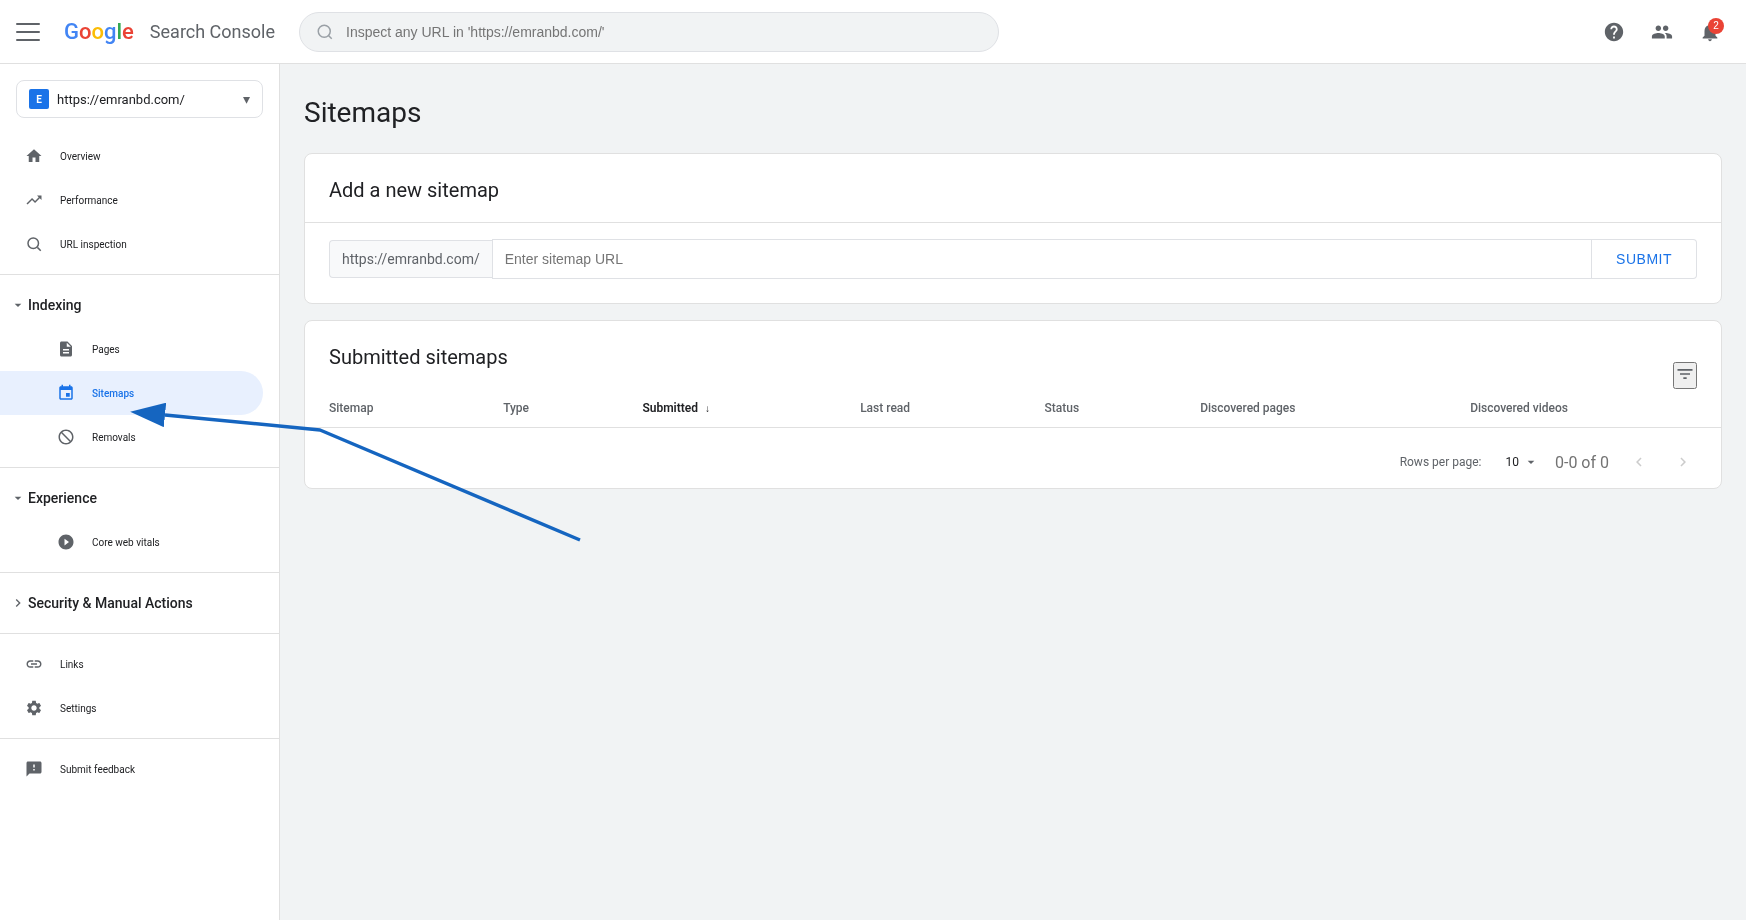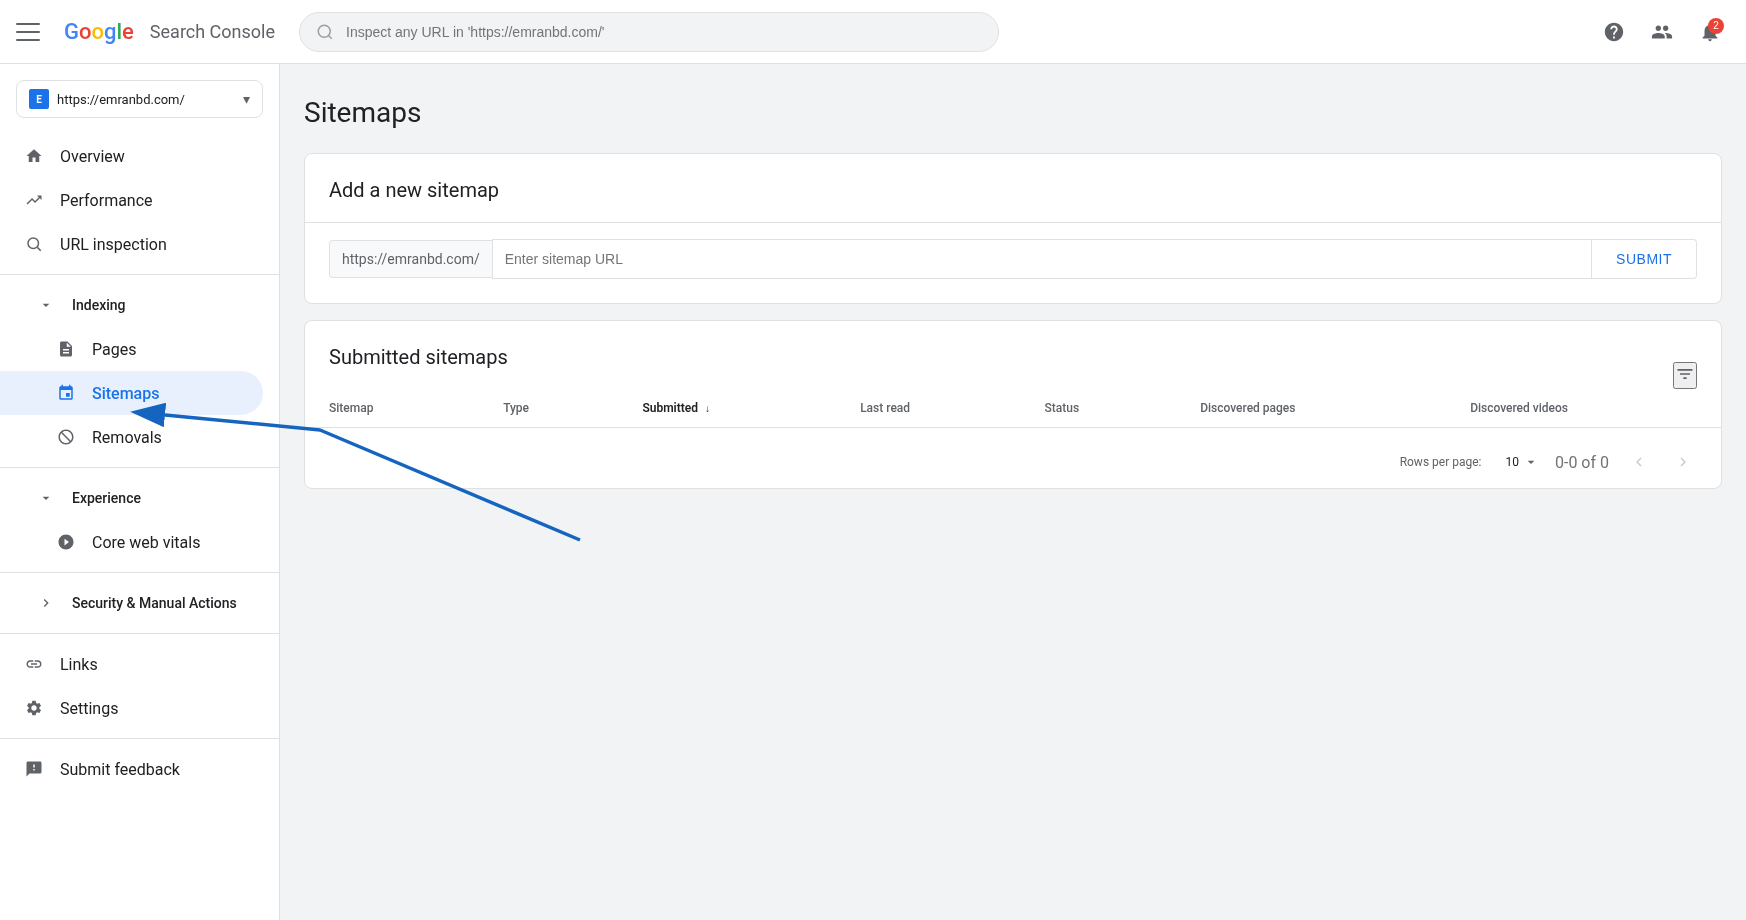--- a/index.html
+++ b/index.html
@@ -52,27 +52,27 @@
       cursor: pointer; background: #fff;
     }
     .property-favicon { width: 20px; height: 20px; background: #1a73e8; border-radius: 2px; display: flex; align-items: center; justify-content: center; color: white; font-size: 10px; font-weight: bold; }
     .property-url { font-size: 13px; color: #202124; flex: 1; }
     .property-chevron { color: #5f6368; }
 
     .nav-item {
       display: flex; align-items: center; gap: 16px;
       padding: 12px 24px; cursor: pointer; color: #202124;
       border-radius: 0 24px 24px 0; margin-right: 16px;
-      font-size: 16px;
+      font-size: 10px;
     }
     .nav-item.active { background: #e8f0fe; color: #1a73e8; font-weight: 500; }
     .nav-item.indent { padding-left: 56px; }
     .nav-section-header {
-      display: flex; align-items: center; gap: 16px;
-      padding: 12px 36px; cursor: pointer; color: #202124;
+      display: flex; align-items: center; 
+      padding: 12px 8px; cursor: pointer; color: #202124;
       font-size: 14px; font-weight: 500;
     }
     .nav-divider { height: 1px; background: #e0e0e0; margin: 8px 0; }
 
     .icon-placeholder { width: 20px; height: 20px; display: flex; align-items: center; justify-content: center; flex-shrink: 0; }
 
     
     .main-content {
       margin-left: 280px; padding: 32px 24px; flex: 1; min-height: calc(100vh - 64px);
     }

